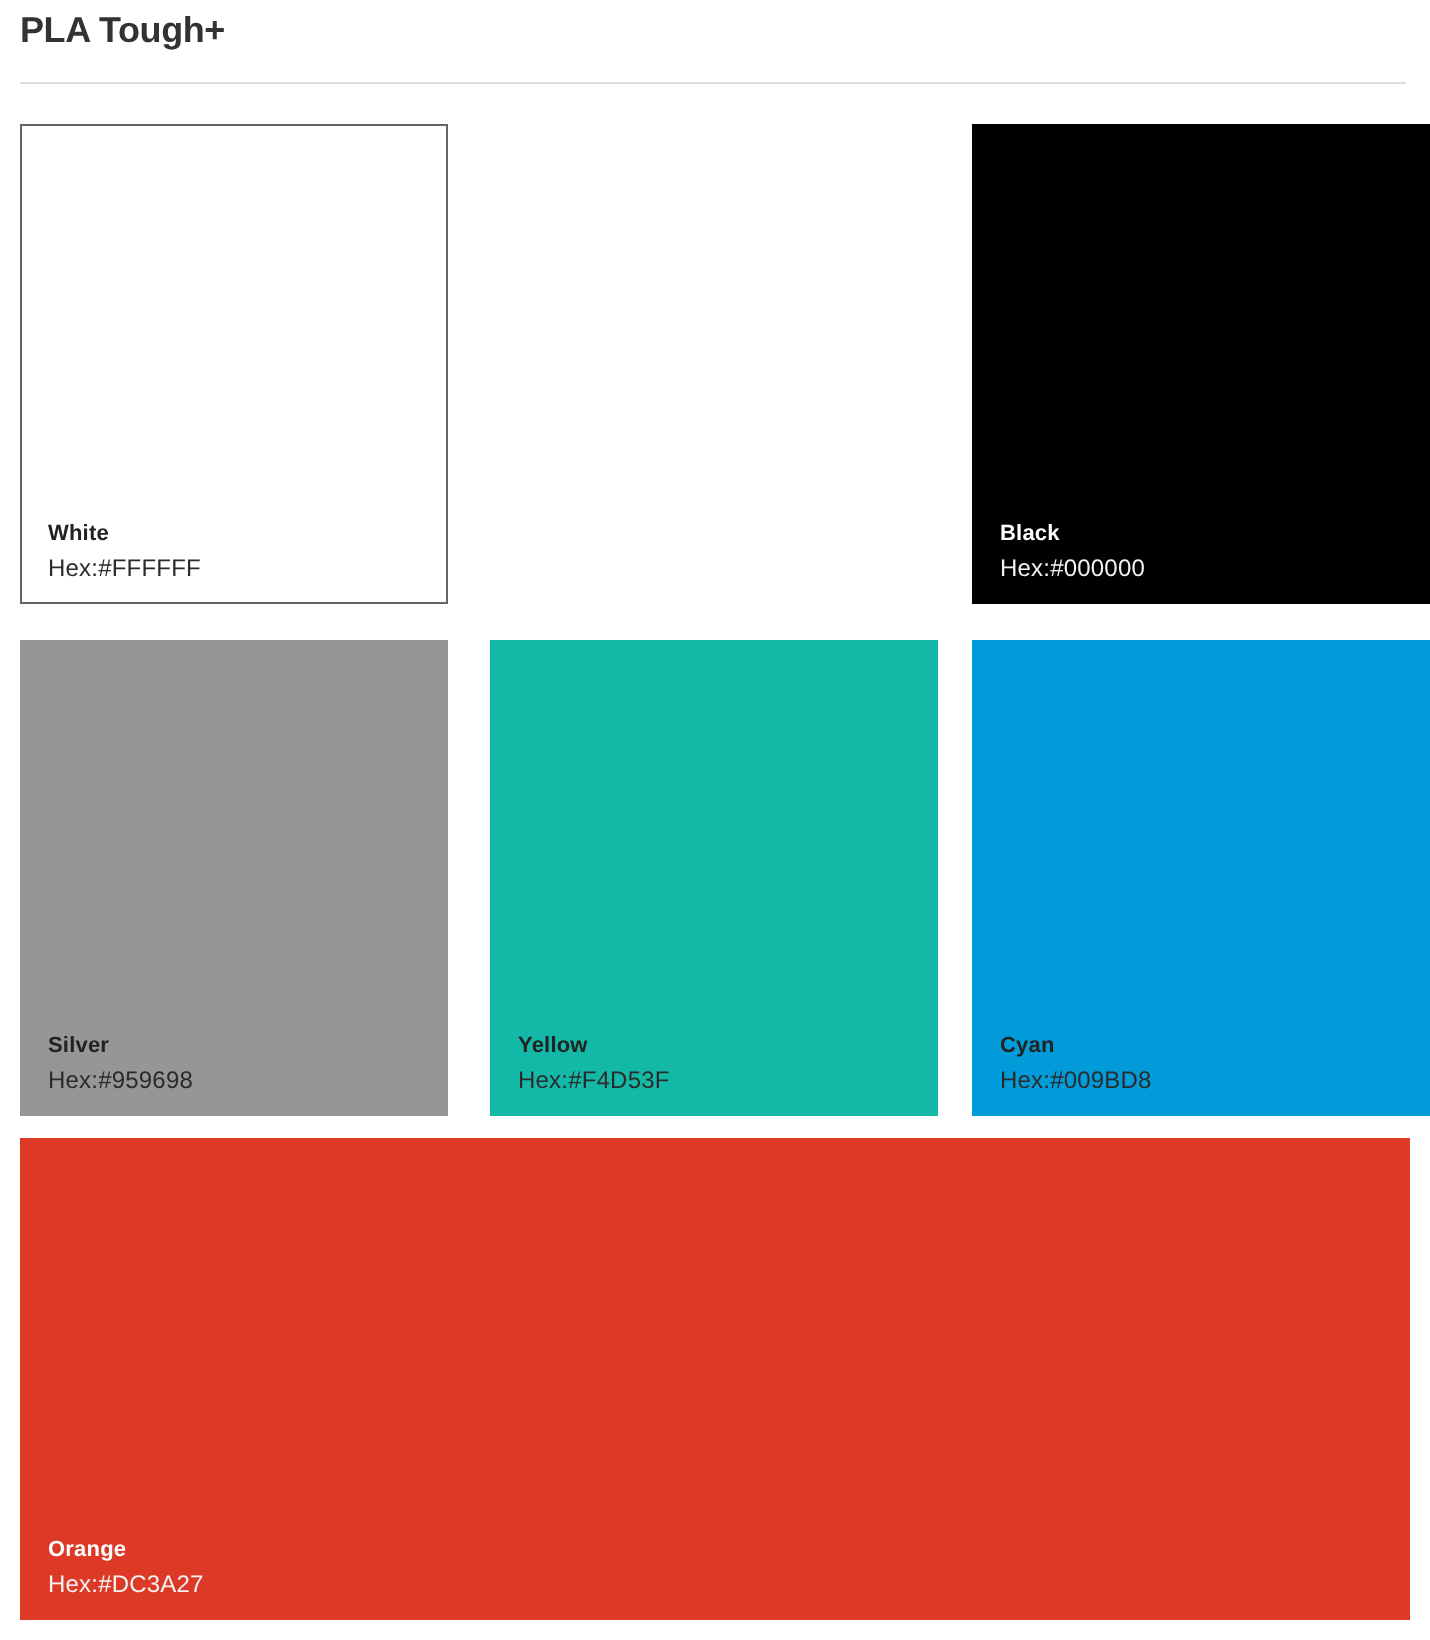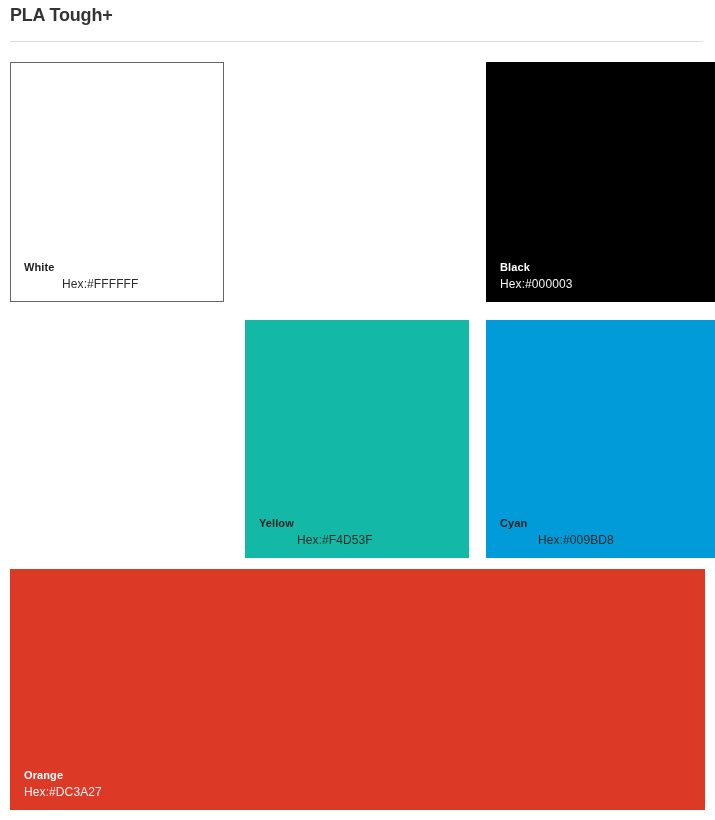--- a/index.html
+++ b/index.html
@@ -118,21 +118,21 @@
 
   
   .sw-orange {
     left: 10px; top: 507px;
     width: 695px; height: 241px;
     background: #DC3A27;
   }
 
   
   .txt-dark .swatch-name { color: #222222; }
-  .txt-dark .swatch-hex  { color: #2b2b2b; margin-left: 38px; }
+  .txt-dark .swatch-hex  { color: #2b2b2b; }
   .txt-light .swatch-name { color: #ffffff; }
   .txt-light .swatch-hex  { color: #f2f2f2; }
 </style>
 </head>
 <body>
 
 <div class="page">
 
   <div class="header">
     <div class="page-title">PLA Tough+</div>
@@ -145,24 +145,30 @@
       <div class="swatch-caption">
         <span class="swatch-name">White</span>
         <span class="swatch-hex">Hex:#FFFFFF</span>
       </div>
     </div>
 
 
     <div class="swatch sw-black txt-light">
       <div class="swatch-caption">
         <span class="swatch-name">Black</span>
-        <span class="swatch-hex">Hex:#000003</span>
+        <span class="swatch-hex">Hex:#000000</span>
       </div>
     </div>
 
+    <div class="swatch sw-silver txt-dark">
+      <div class="swatch-caption">
+        <span class="swatch-name">Silver</span>
+        <span class="swatch-hex">Hex:#959698</span>
+      </div>
+    </div>
 
     <div class="swatch sw-yellow txt-dark">
       <div class="swatch-caption">
         <span class="swatch-name">Yellow</span>
         <span class="swatch-hex">Hex:#F4D53F</span>
       </div>
     </div>
 
     <div class="swatch sw-cyan txt-dark">
       <div class="swatch-caption">

